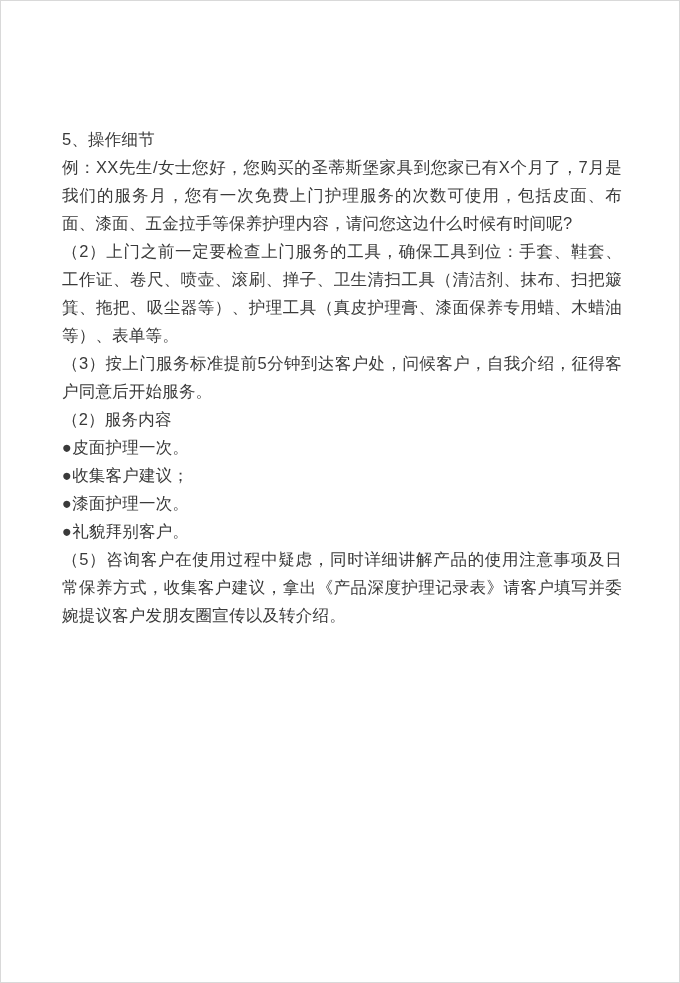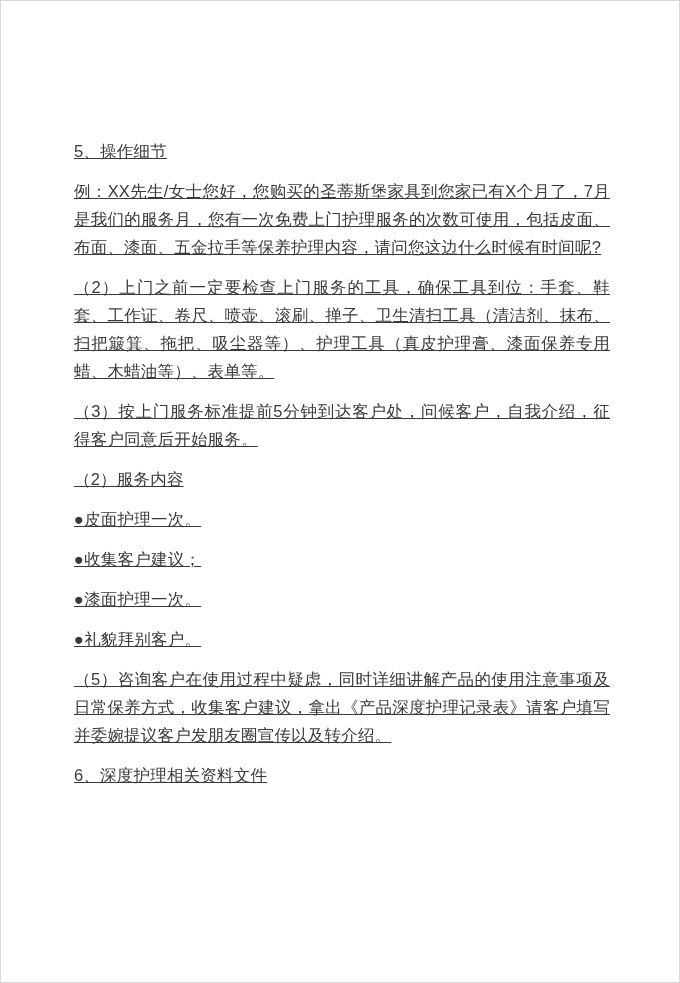--- a/index.html
+++ b/index.html
@@ -26,23 +26,22 @@
     text-align: justify;
     letter-spacing: 0.2px;
   }
   .block {
     margin: 0;
   }
   .spaced {
     margin-top: 28px;
   }
   .heading, .para, .bullet {
-    margin: 12px;
+    margin: 0;
     padding: 0;
-    text-decoration: underline;
   }
 </style>
 </head>
 <body>
 
 <div class="page">
   <div class="content">
 
     <p class="heading block">5、操作细节</p>
 
@@ -59,16 +58,15 @@
 
     <p class="bullet block">●收集客户建议；</p>
 
     <p class="bullet block">●漆面护理一次。</p>
 
     <p class="bullet block">●礼貌拜别客户。</p>
 
     <p class="para block spaced">（5）咨询客户在使用过程中疑虑，同时详细讲解产品的使用注意事项及日常保养方式，收集客户建议，拿出《产品深度护理记录表》请客户填写并委婉提议客户发朋友圈宣传以及转介绍。</p>
 
 
-    <p class="heading block spaced">6、深度护理相关资料文件</p>
 
   </div>
 </div>
 
 </body></html>

